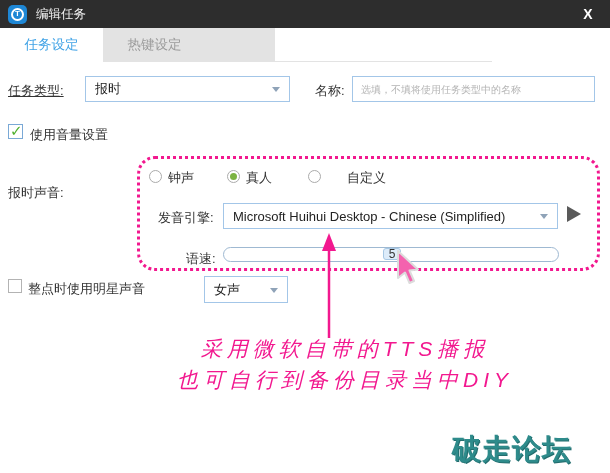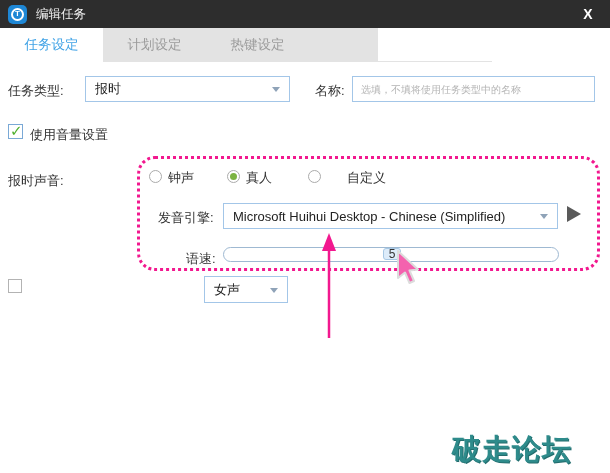--- a/index.html
+++ b/index.html
@@ -62,38 +62,37 @@
       <div class="ring">
           <span class="t">T</span>
         </div>
     </div>
     <span class="win-title">编辑任务</span>
     <div class="close-btn">X</div>
   </div>
 
   <div class="tabbar">
     <div class="tab active">任务设定</div>
-    <div class="tab inactive">计划设定</div>
     <div class="tab inactive">热键设定</div>
     <div class="tab-filler"></div>
   </div>
 
-  <div class="lbl" style="left:8px; top:82px;">任务类型:</div>
+  <div class="lbl" style="left:8px; top:82px;text-decoration:underline;">任务类型:</div>
   <div class="box select" style="left:85px; top:76px; width:205px; height:26px;">
     <span>报时</span>
     <span class="caret"></span>
   </div>
 
   <div class="lbl" style="left:315px; top:82px;">名称:</div>
   <input class="txt" style="left: 352px; top: 76px; width: 243px; height: 26px;" type="text" placeholder="选填，不填将使用任务类型中的名称">
 
   <div class="checkbox checked" style="left:8px; top:124px;"></div>
   <div class="lbl" style="left:30px; top:126px;">使用音量设置</div>
 
-  <div class="lbl" style="left:8px; top:172px;">报时声音:</div>
+  <div class="lbl" style="left:8px; top:184px;">报时声音:</div>
   <div class="dashed-frame"></div>
 
   <div class="radio" style="left:149px; top:170px;"></div>
   <div class="lbl" style="left:168px; top:169px;">钟声</div>
 
   <div class="radio selected" style="left:227px; top:170px;"></div>
   <div class="lbl" style="left:246px; top:169px;">真人</div>
 
   <div class="radio" style="left:308px; top:170px;"></div>
   <div class="lbl" style="left:327px; top:169px;margin-left:20px;">自定义</div>
@@ -104,27 +103,32 @@
     <span class="caret"></span>
   </div>
   <div class="play-btn"></div>
 
   <div class="lbl" style="left:186px; top:250px;">语速:</div>
   <div class="slider" style="left:223px; top:247px; width:336px; height:15px;">
     <div class="thumb-rect" style="left:159px;">5</div>
   </div>
 
   <div class="checkbox unchecked" style="left:8px; top:279px; width:14px; height:14px;"></div>
+  <div class="lbl" style="left:28px; top:280px;">整点时使用明星声音</div>
   <div class="box select" style="left:204px; top:276px; width:84px; height:27px;">
     <span>女声</span>
     <span class="caret"></span>
   </div>
 
   <svg class="overlay" viewBox="0 0 610 473">
     <line x1="329" y1="338" x2="329" y2="244" stroke="#f2188f" stroke-width="2.5"></line>
     <polygon points="322,251 329,233 336,251" fill="#f2188f"></polygon>
     <polygon points="398,251 398,278 405,272.5 409.5,283 414,281 409.5,270.5 418,269.5" fill="#f462ae" stroke="#dcdcdc" stroke-width="2" stroke-linejoin="round"></polygon>
   </svg>
 
+  <div class="annotation">
+    <div>采用微软自带的TTS播报</div>
+    <div>也可自行到备份目录当中DIY</div>
+  </div>
 
   <div class="watermark">破走论坛</div>
 
 </div>
 
 </body></html>

